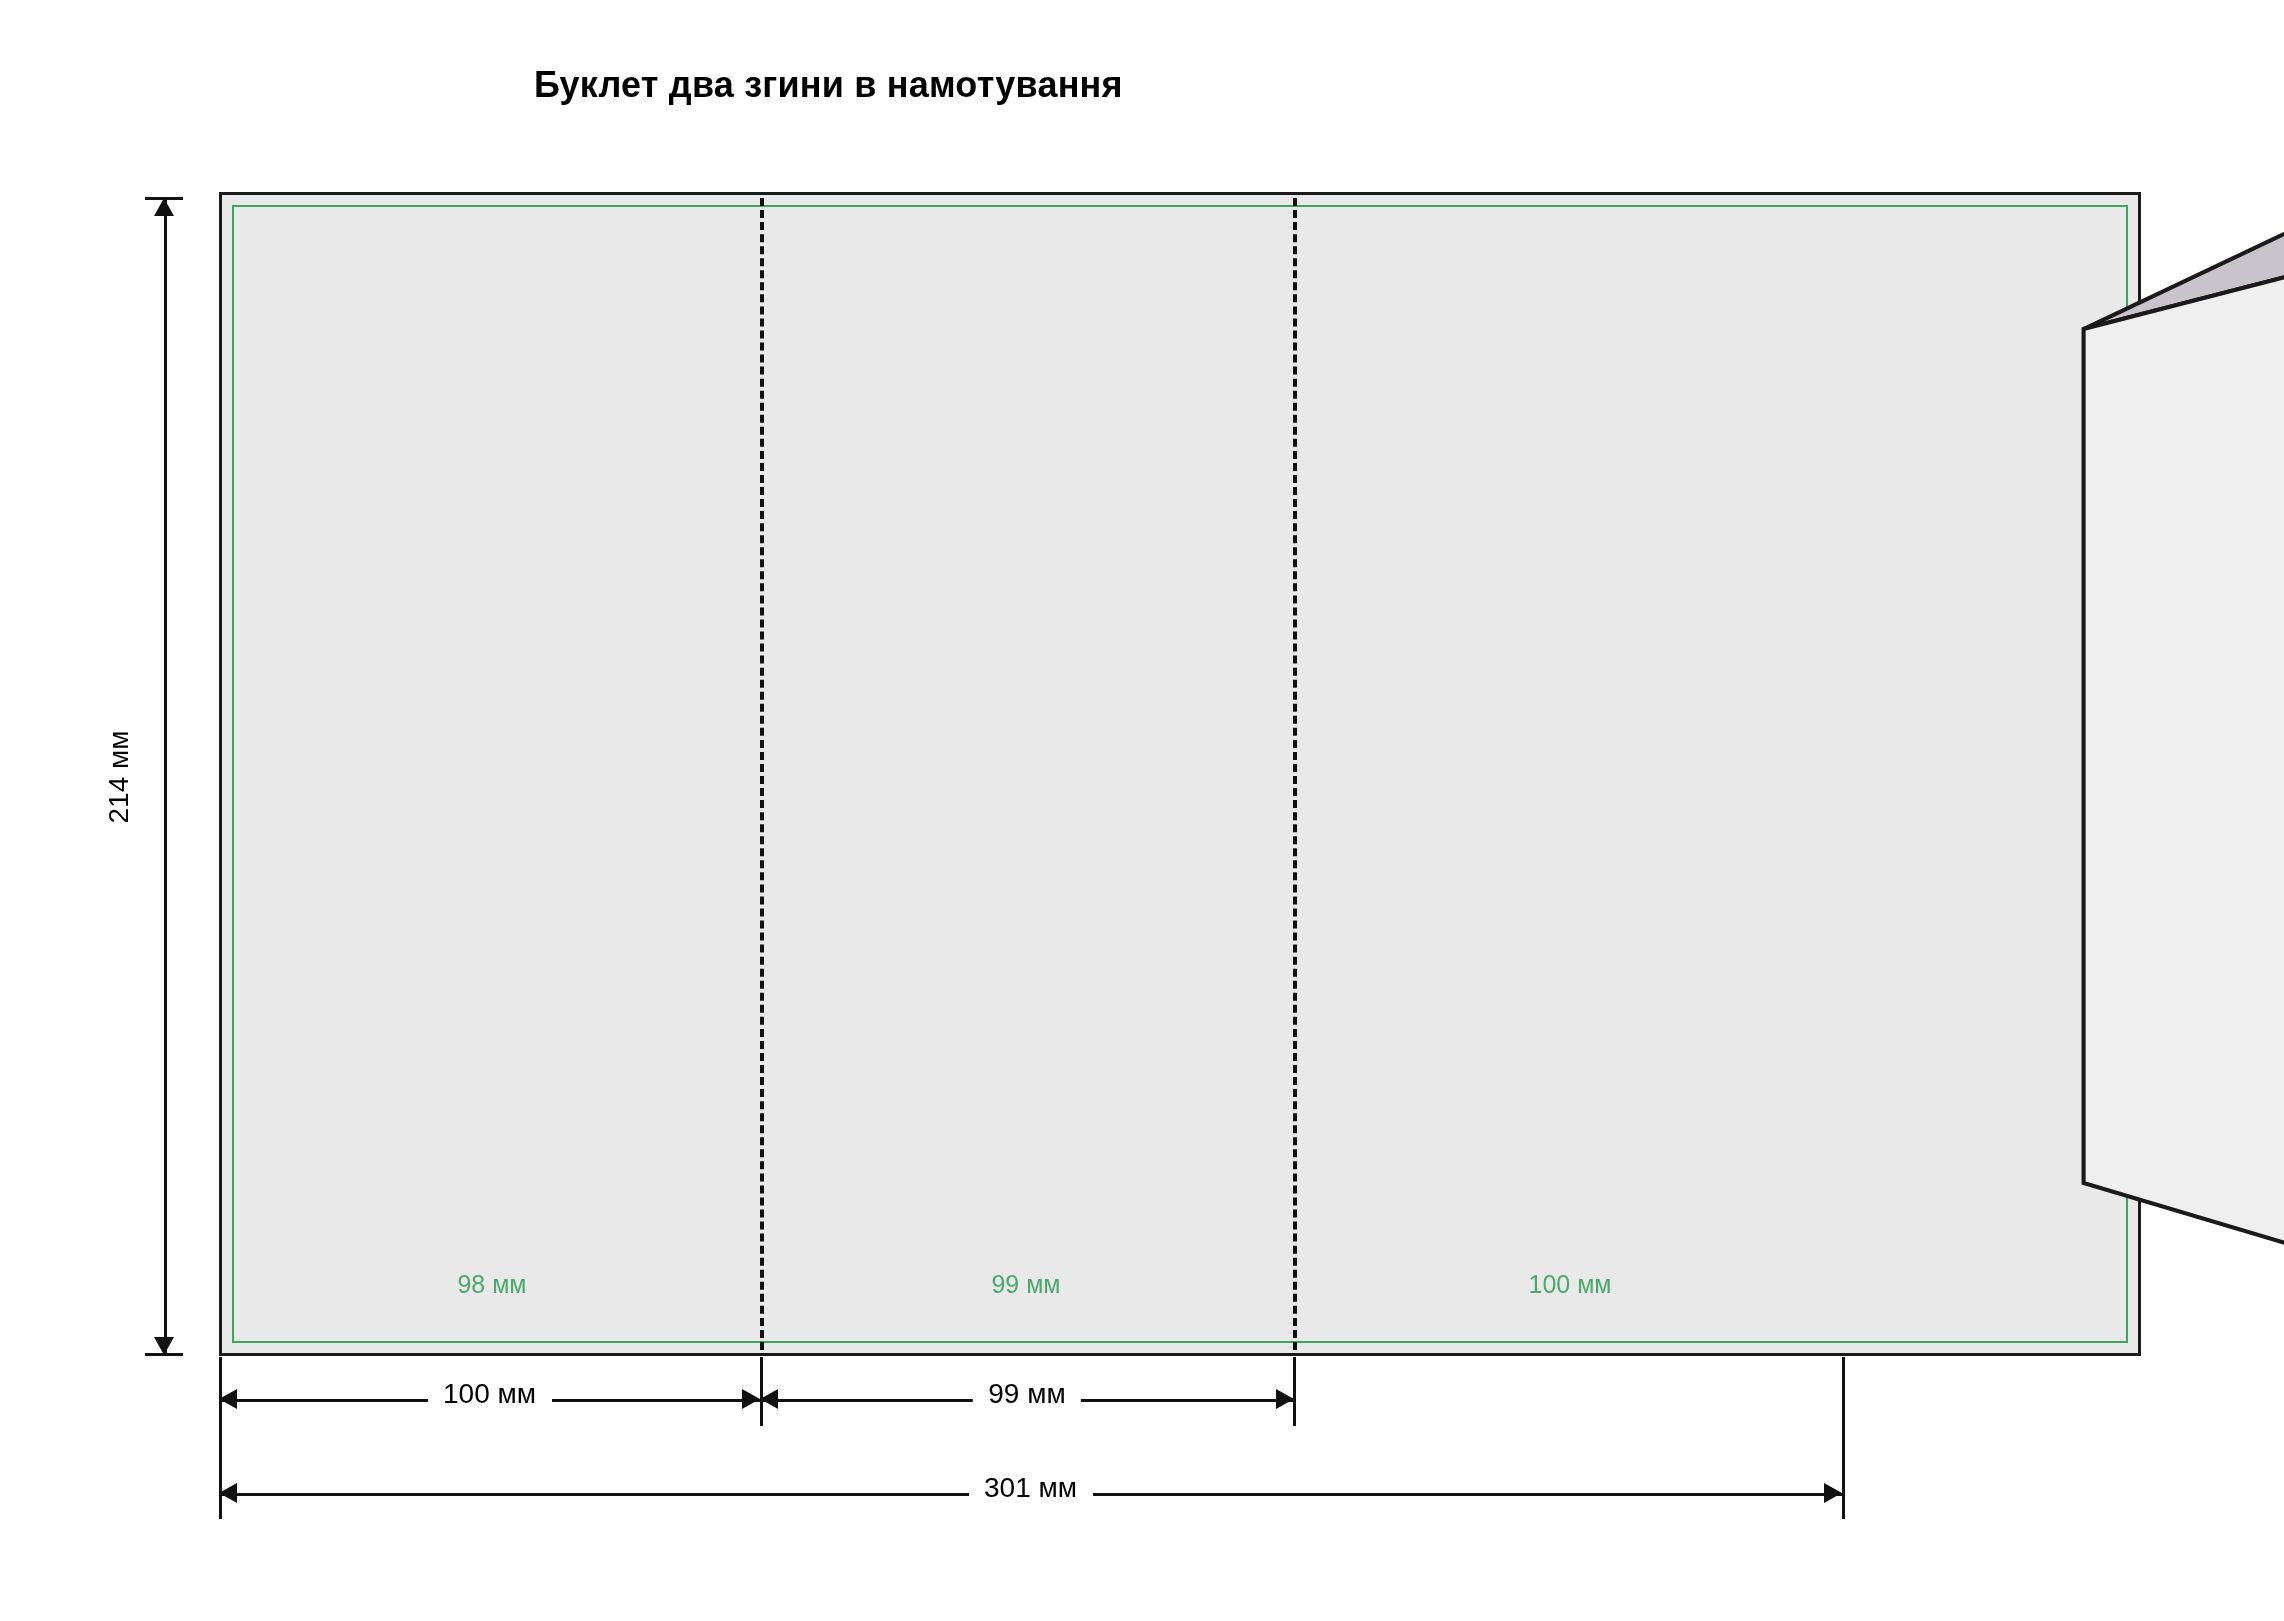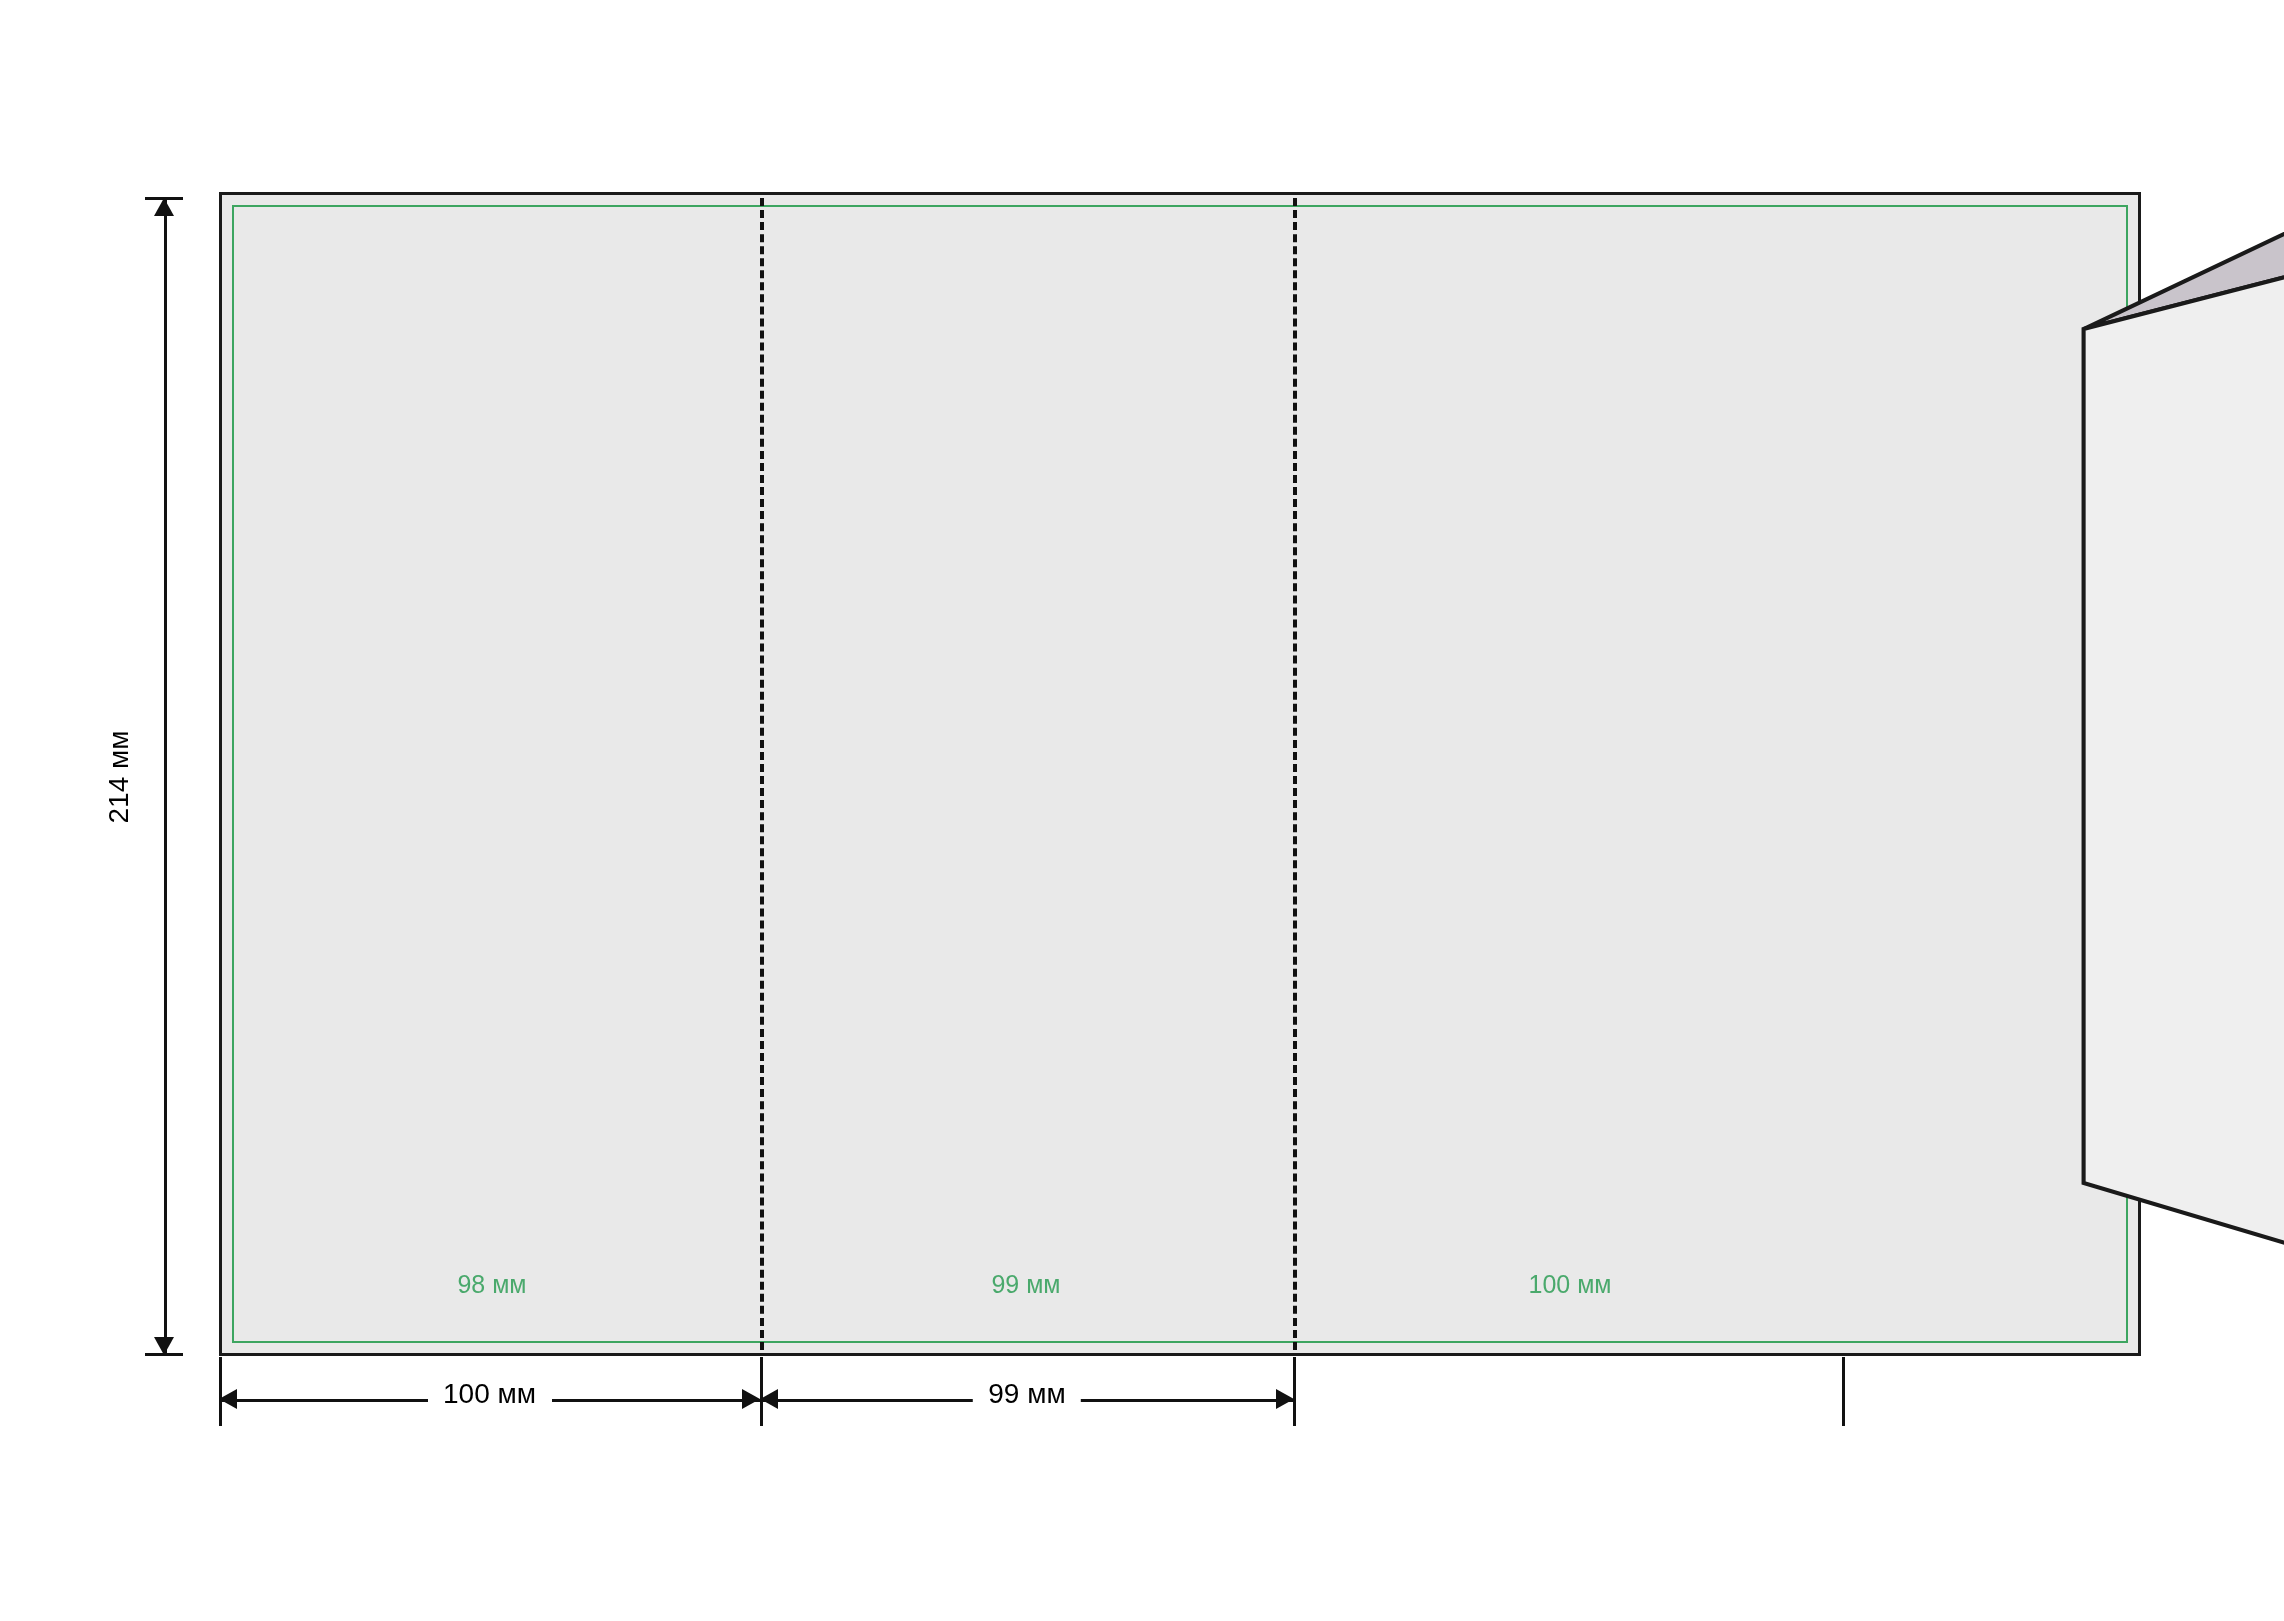--- a/index.html
+++ b/index.html
@@ -179,20 +179,21 @@
     width: 640px;
     height: 1370px;
   }
   #fig3d svg { display: block; }
 </style>
 </head>
 <body>
 
 <div id="page">
 
+  <div class="title">Буклет два згини в намотування</div>
 
   <div id="vdim">
     <div class="vcap top"></div>
     <div class="vcap bot"></div>
     <div class="vline"></div>
     <div class="varrow up"></div>
     <div class="varrow down"></div>
     <div class="vtext">214 мм</div>
   </div>
 
@@ -220,20 +221,30 @@
       <div class="lbl">100 мм</div>
     </div>
     <div class="hseg" style="left:541px; width:534px;">
       <div class="bar"></div>
       <div class="arr l"></div>
       <div class="arr r"></div>
       <div class="lbl">99 мм</div>
     </div>
   </div>
 
+  <div class="hrow" style="left:219px; top:1469px; width:1631px;">
+    <div class="tick" style="left:0px; top:-50px; height:100px;"></div>
+    <div class="tick" style="left:1623px; top:-50px; height:100px;"></div>
+    <div class="hseg" style="left:0px; width:1623px;">
+      <div class="bar"></div>
+      <div class="arr l"></div>
+      <div class="arr r"></div>
+      <div class="lbl">301 мм</div>
+    </div>
+  </div>
 
   <div id="fig3d">
     <svg width="640" height="1370" viewBox="0 0 1400 3000" xmlns="http://www.w3.org/2000/svg">
 
       <polygon points="40,460 1010,0 1010,330 545,330" fill="#c9c4cb" stroke="#1a1a1a" stroke-width="9"></polygon>
 
       <polygon points="1010,0 1180,330 1180,870 545,330" fill="#ececec" stroke="#1a1a1a" stroke-width="9"></polygon>
 
       <polygon points="40,460 545,330 545,2480 40,2330" fill="#efefef" stroke="#1a1a1a" stroke-width="9"></polygon>
 

